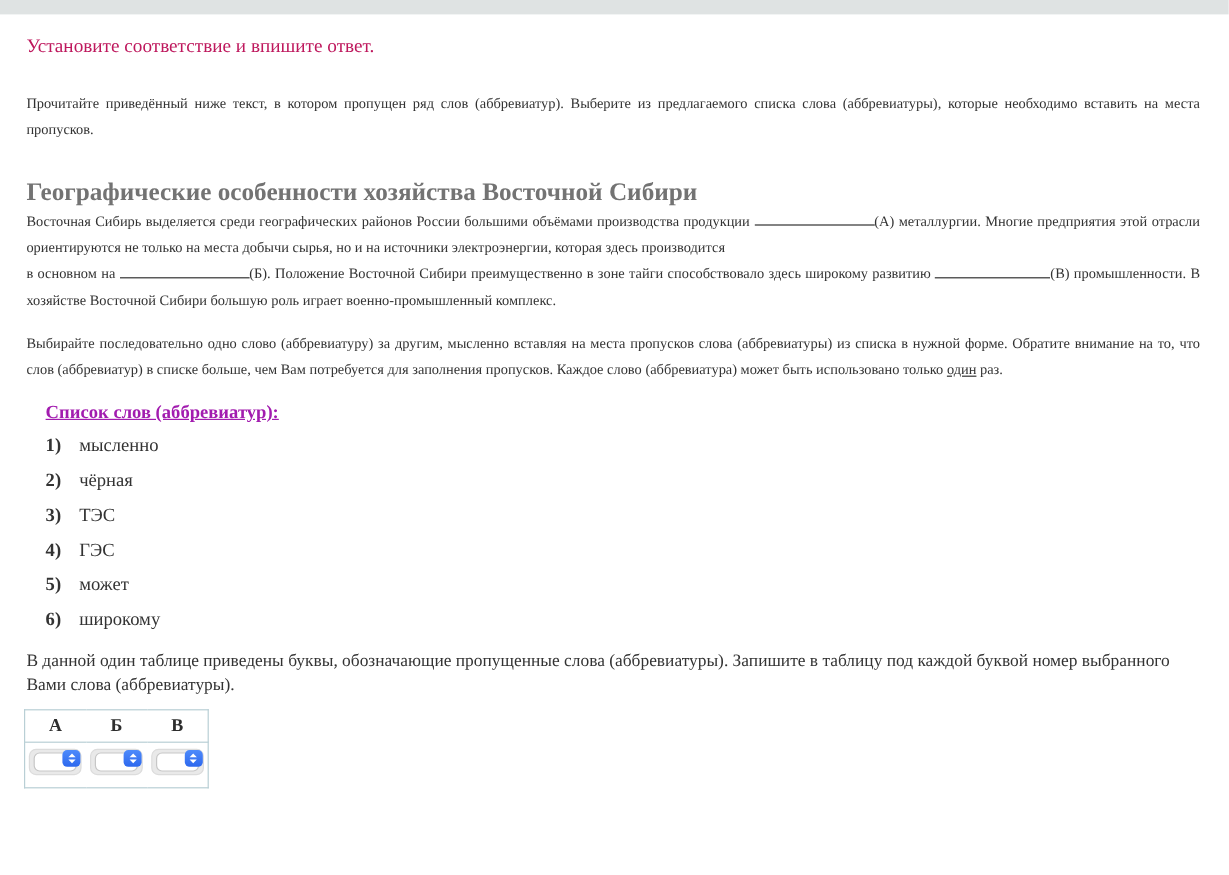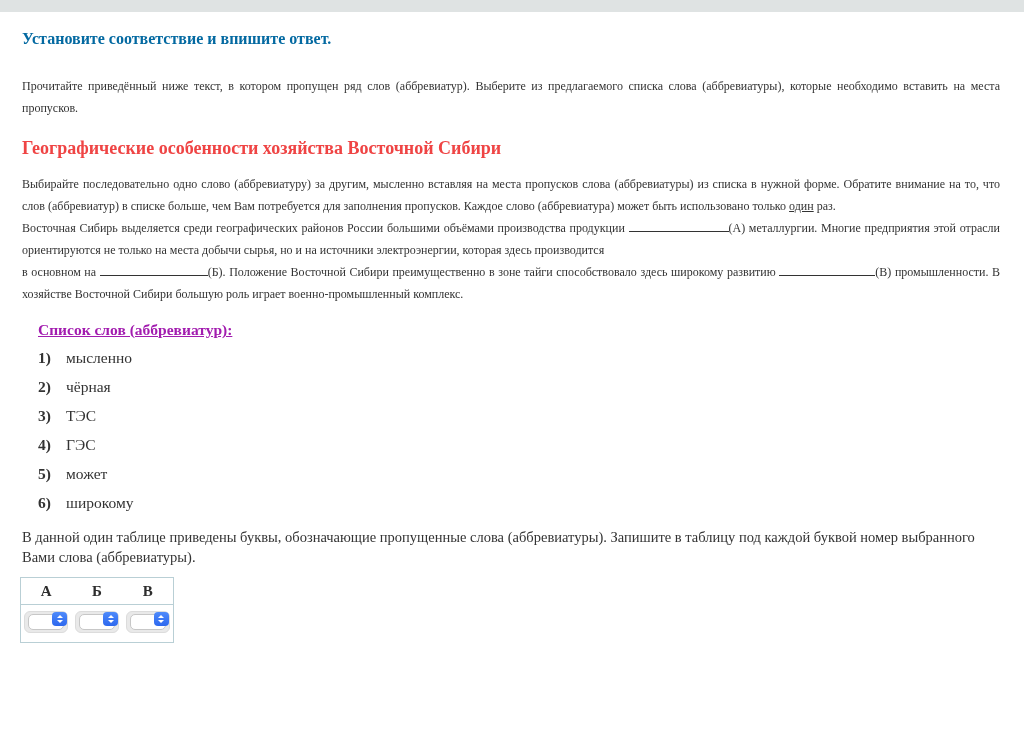--- a/index.html
+++ b/index.html
@@ -3,26 +3,26 @@
 <meta charset="utf-8">
 <style>
   * { margin:0; padding:0; box-sizing:border-box; }
   html,body { width:1024px; height:729px; background:#ffffff; overflow:hidden; }
   body { font-family:"Liberation Serif","DejaVu Serif",serif; color:#333333; }
 
   .top-band { width:100%; height:12px; background:#dfe3e3; }
 
   .content { padding:18px 24px 0 22px; }
 
-  .q-title { font-size:16px; font-weight:bold; color:#0369a1; margin-bottom:27px; }
+  .q-title { font-size:16px; font-weight:normal; color:#be185d; margin-bottom:27px; }
 
   .para { font-size:12px; line-height:22px; text-align:justify; color:#333333; }
   .intro { margin-bottom:0; }
 
-  .passage-heading { font-size:18px; font-weight:bold; color:#ef4444; margin-top:19px; }
+  .passage-heading { font-size:21px; font-weight:bold; color:#737373; margin-top:29px; }
   .passage { margin-top:0; }
 
   .blank { display:inline-block; width:100px; height:14px; border-bottom:1px solid #333333; vertical-align:baseline; }
   .blank-b { width:108px; }
   .blank-v { width:96px; }
 
   .instruction { margin-top:14px; }
   .u { text-decoration:underline; }
 
   .wordlist-heading {
@@ -71,31 +71,31 @@
 <div class="top-band"></div>
 
 <div class="content">
 
   <div class="q-title">Установите соответствие и впишите ответ.</div>
 
   <p class="para intro">Прочитайте приведённый ниже текст, в котором пропущен ряд слов (аббревиатур). Выберите из предлагаемого списка слова (аббревиатуры), которые необходимо вставить на места пропусков.</p>
 
   <div class="passage-heading">Географические особенности хозяйства Восточной Сибири</div>
 
-  <p class="para instruction"><span>Выбирайте последовательно одно слово (аббревиатуру) за другим, мысленно вставляя на места пропусков слова (аббревиатуры) из списка в нужной форме. Обратите внимание на то, что слов (аббревиатур) в списке больше, чем Вам потребуется для заполнения пропусков. Каждое слово (аббревиатура) может быть использовано только</span>
-    <span class="u">один</span>
-    <span>раз.</span></p>
-
   <p class="para passage"><span>Восточная Сибирь выделяется среди географических районов России большими объёмами производства продукции</span>
     <span class="blank blank-a"></span><span>(А)</span>
     <span>металлургии. Многие предприятия этой отрасли ориентируются не только на места добычи сырья, но и на источники электроэнергии, которая здесь производится</span><br>
     <span>в основном на</span>
     <span class="blank blank-b"></span><span>(Б)</span><span>. Положение Восточной Сибири преимущественно в зоне тайги способствовало здесь широкому развитию</span>
     <span class="blank blank-v"></span><span>(В)</span>
     <span>промышленности. В хозяйстве Восточной Сибири большую роль играет военно-промышленный комплекс.</span></p>
+
+  <p class="para instruction"><span>Выбирайте последовательно одно слово (аббревиатуру) за другим, мысленно вставляя на места пропусков слова (аббревиатуры) из списка в нужной форме. Обратите внимание на то, что слов (аббревиатур) в списке больше, чем Вам потребуется для заполнения пропусков. Каждое слово (аббревиатура) может быть использовано только</span>
+    <span class="u">один</span>
+    <span>раз.</span></p>
 
   <div class="wordlist-heading">Список слов (аббревиатур):</div>
 
   <ol class="wordlist">
     <li>
         <span class="num">1)</span>
         <span class="word">мысленно</span>
       </li>
     <li>
         <span class="num">2)</span>

